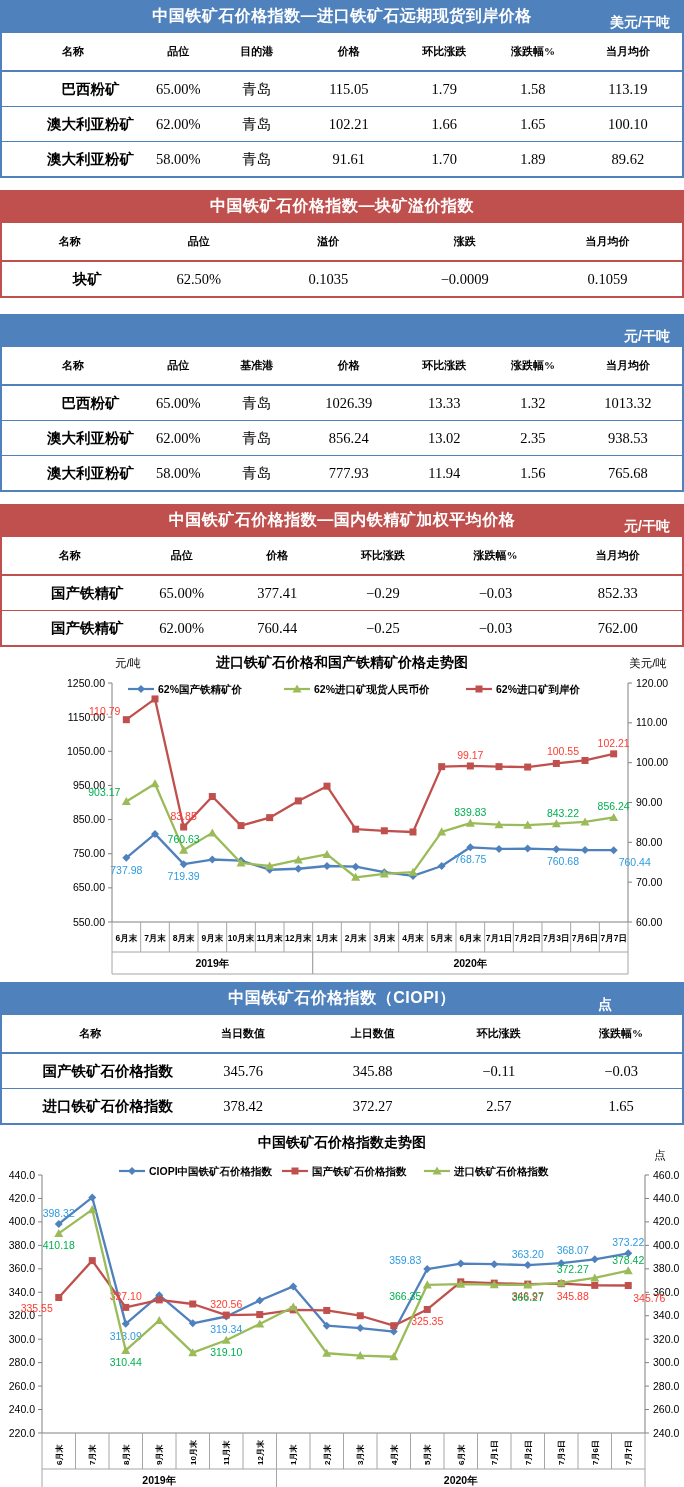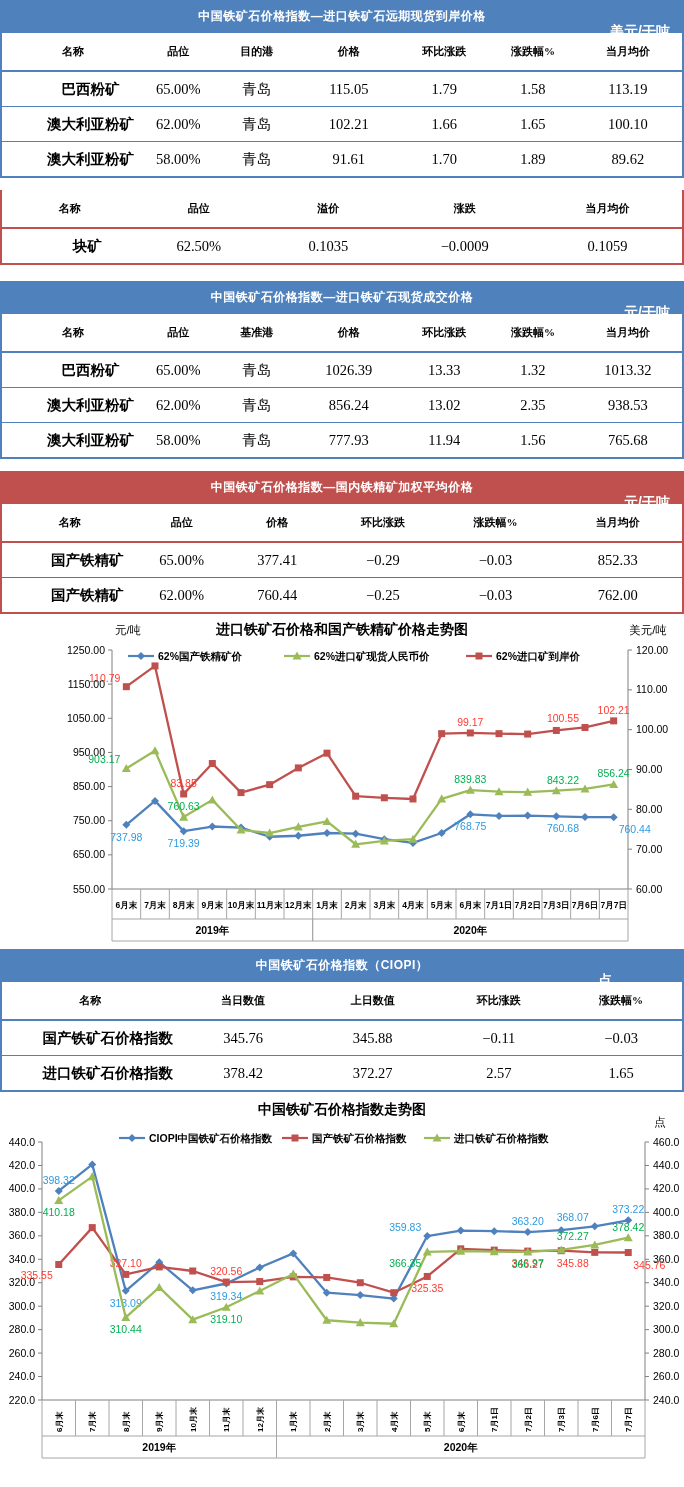--- a/index.html
+++ b/index.html
@@ -1,22 +1,22 @@
 <!DOCTYPE html>
 <html><head>
 <meta charset="utf-8">
 <style>
   html,body{margin:0;padding:0;background:#fff;}
   body{width:684px;font-family:"Liberation Sans","DejaVu Sans",sans-serif;color:#000;}
   .tbl-sec{width:684px;}
   .t-head{position:relative;height:33px;display:flex;align-items:center;justify-content:center;}
   .t-head.blue{background:#4f81bd;}
   .t-head.red{background:#c0504d;}
-  .t-title{color:#fff;font-weight:bold;font-size:12px;letter-spacing:.5px;}
-  .t-unit{position:absolute;color:#fff;font-weight:bold;font-size:14px;top:23px;}
+  .t-title{color:#fff;font-weight:bold;font-size:16px;letter-spacing:.5px;}
+  .t-unit{position:absolute;color:#fff;font-weight:bold;font-size:14px;top:14px;}
   table{width:100%;border-collapse:collapse;table-layout:fixed;background:#fff;}
   table.blue{border-left:2px solid #4f81bd;border-right:2px solid #4f81bd;border-bottom:2px solid #4f81bd;}
   table.red{border-left:2px solid #c0504d;border-right:2px solid #c0504d;border-bottom:2px solid #c0504d;}
   th,td{text-align:center;font-family:"Liberation Serif","DejaVu Serif",serif;overflow:hidden;white-space:nowrap;}
   th{font-size:11px;font-weight:bold;height:35px;}
   td{font-size:14.5px;height:32px;}
   td.name{font-weight:bold;padding-left:36px;}
   table.blue thead tr{border-bottom:2px solid #4f81bd;}
   table.blue tbody tr{border-bottom:1.5px solid #4f81bd;}
   table.red thead tr{border-bottom:2px solid #c0504d;}
@@ -79,20 +79,23 @@
             <td>青岛</td>
             <td>91.61</td>
             <td>1.70</td>
             <td>1.89</td>
             <td>89.62</td>
           </tr>
         </tbody>
       </table>
     </section>
   <section class="tbl-sec" style="margin-top:12px">
+      <div class="t-head red">
+        <div class="t-title">中国铁矿石价格指数—块矿溢价指数</div>
+      </div>
       <table class="red">
         <colgroup>
           <col style="width: 20%;">
           <col style="width: 18%;">
           <col style="width: 20%;">
           <col style="width: 20%;">
           <col style="width: 22%;">
         </colgroup>
         <thead>
           <tr>
@@ -109,21 +112,20 @@
             <td>62.50%</td>
             <td>0.1035</td>
             <td>−0.0009</td>
             <td>0.1059</td>
           </tr>
         </tbody>
       </table>
     </section>
   <section class="tbl-sec" style="margin-top:16px">
       <div class="t-head blue">
-        <div class="t-title">中国铁矿石价格指数—进口铁矿石现货成交价格</div>
         <div class="t-unit" style="right: 14px;">元/干吨</div>
       </div>
       <table class="blue">
         <colgroup>
           <col style="width: 21%;">
           <col style="width: 10%;">
           <col style="width: 13%;">
           <col style="width: 14%;">
           <col style="width: 14%;">
           <col style="width: 12%;">

